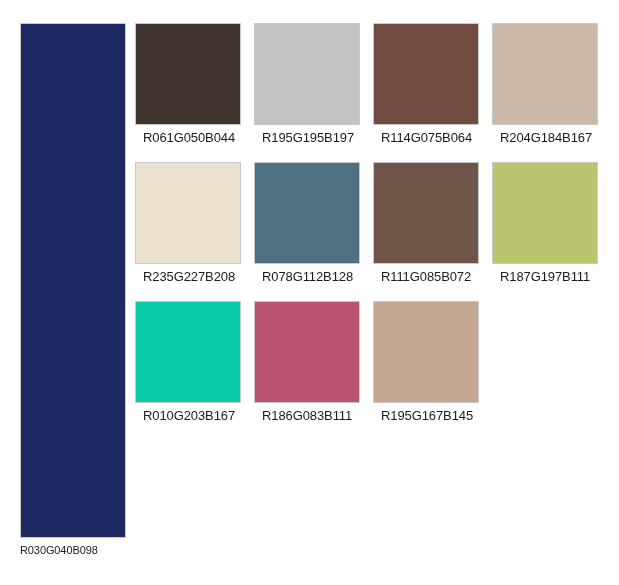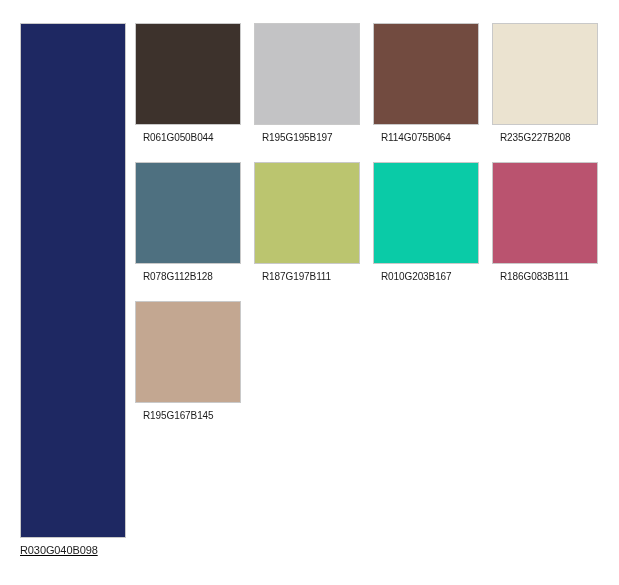--- a/index.html
+++ b/index.html
@@ -25,21 +25,20 @@
     background: #ffffff;
   }
 
   
   .feature-cell {
     position: absolute;
     left: 20px;
     top: 23px;
     width: 111px;
     height: 538px;
-    text-decoration: underline;
   }
   .feature-chip {
     width: 106px;
     height: 515px;
     border: 1px solid #c9c9c9;
     box-sizing: border-box;
   }
   .feature-label {
     margin-top: 6px;
     font-size: 11px;
@@ -68,21 +67,21 @@
     height: 121px;
   }
   .chip {
     width: 106px;
     height: 102px;
     border: 1px solid #c9c9c9;
     box-sizing: border-box;
   }
   .chip-label {
     margin-top: 6px;
-    font-size: 10px;
+    font-size: 13px;
     line-height: 13px;
     color: #1b1b1b;
     letter-spacing: -0.1px;
     white-space: nowrap;
     padding-left: 8px;
   }
 </style>
 </head>
 <body>
 
@@ -105,32 +104,40 @@
     <div class="cell">
       <div class="chip" style="background-color: rgb(195, 195, 197);"></div>
       <div class="chip-label">R195G195B197</div>
     </div>
 
     <div class="cell">
       <div class="chip" style="background-color: rgb(114, 75, 64);"></div>
       <div class="chip-label">R114G075B064</div>
     </div>
 
+    <div class="cell">
+      <div class="chip" style="background-color: rgb(204, 184, 167);"></div>
+      <div class="chip-label">R204G184B167</div>
+    </div>
 
 
     <div class="cell">
       <div class="chip" style="background-color: rgb(235, 227, 208);"></div>
       <div class="chip-label">R235G227B208</div>
     </div>
 
     <div class="cell">
       <div class="chip" style="background-color: rgb(78, 112, 128);"></div>
       <div class="chip-label">R078G112B128</div>
     </div>
 
+    <div class="cell">
+      <div class="chip" style="background-color: rgb(111, 85, 72);"></div>
+      <div class="chip-label">R111G085B072</div>
+    </div>
 
 
     <div class="cell">
       <div class="chip" style="background-color: rgb(187, 197, 111);"></div>
       <div class="chip-label">R187G197B111</div>
     </div>
 
     <div class="cell">
       <div class="chip" style="background-color: rgb(10, 203, 167);"></div>
       <div class="chip-label">R010G203B167</div>

